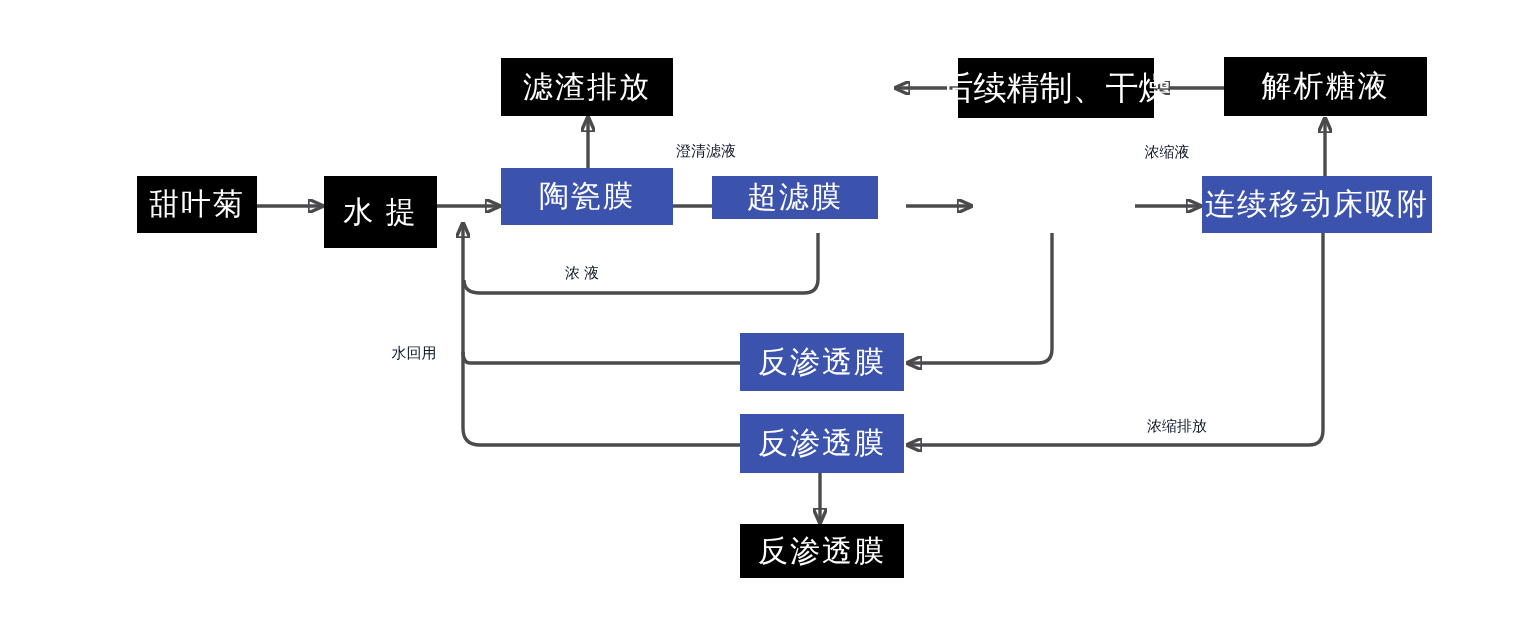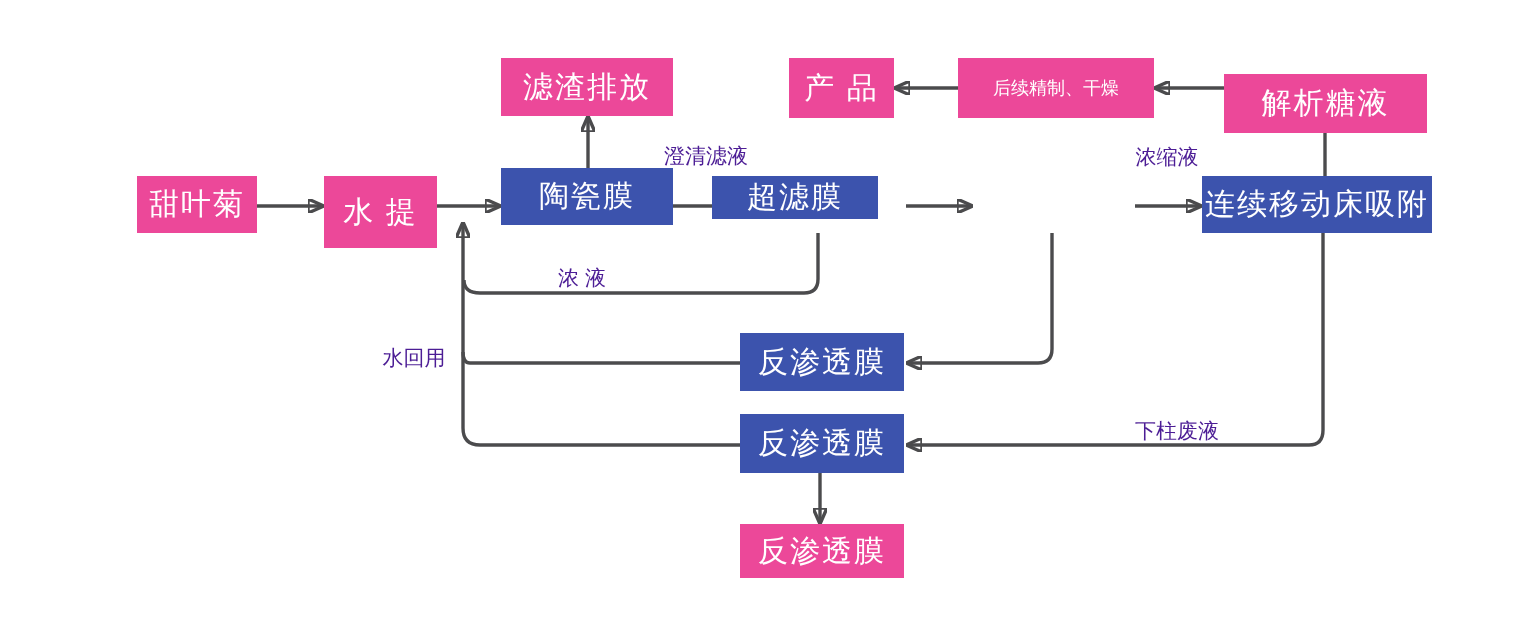--- a/index.html
+++ b/index.html
@@ -13,27 +13,27 @@
   .wires{position:absolute;left:0;top:0;width:1534px;height:618px;}
   .wires path{fill:none;stroke:#4B4B4D;stroke-width:3.4;stroke-linejoin:round;}
   .box{
     position:absolute;
     display:flex;align-items:center;justify-content:center;
     color:#ffffff;
     font-size:30px;letter-spacing:2px;
     white-space:nowrap;
     text-align:center;
   }
-  .light{background:#ec4899;}
+  .light{background:#000000;}
   .dark{background:#3C53AD;}
-  .small-text{font-size:18px;letter-spacing:0;}
+  .small-text{font-size:33px;letter-spacing:0;}
   .edge-label{
     position:absolute;
     transform:translateX(-50%);
-    font-size:21px;color:#4c1d95;
+    font-size:15px;color:#0f172a;
     white-space:nowrap;
   }
 </style>
 </head>
 <body>
 
 <div class="canvas">
 
   <svg class="wires" viewBox="0 0 1534 618" xmlns="http://www.w3.org/2000/svg">
     <defs>
@@ -60,27 +60,26 @@
     <path d="M1323,233 V430 Q1323,445 1309,445 H908" marker-end="url(#arrow)"></path>
   </svg>
 
   <div class="box light" style="left:137px;top:176px;width:120px;height:57px">甜叶菊</div>
   <div class="box light" style="left:324px;top:176px;width:113px;height:72px">水 提</div>
   <div class="box dark" style="left:501px;top:168px;width:172px;height:57px">陶瓷膜</div>
   <div class="box dark" style="left:712px;top:176px;width:166px;height:43px">超滤膜</div>
   <div class="box dark" style="left:1202px;top:176px;width:230px;height:57px">连续移动床吸附</div>
 
   <div class="box light" style="left:501px;top:58px;width:172px;height:58px">滤渣排放</div>
-  <div class="box light" style="left:789px;top:58px;width:105px;height:60px">产 品</div>
   <div class="box light small-text" style="left:958px;top:58px;width:196px;height:60px">后续精制、干燥</div>
-  <div class="box light" style="left:1224px;top:74px;width:203px;height:59px">解析糖液</div>
+  <div class="box light" style="left:1224px;top:57px;width:203px;height:59px">解析糖液</div>
 
   <div class="box dark" style="left:740px;top:333px;width:164px;height:58px">反渗透膜</div>
   <div class="box dark" style="left:740px;top:414px;width:164px;height:59px">反渗透膜</div>
   <div class="box light" style="left:740px;top:524px;width:164px;height:54px">反渗透膜</div>
 
   <div class="edge-label" style="left:706px;top:142px">澄清滤液</div>
   <div class="edge-label" style="left:1167px;top:143px">浓缩液</div>
   <div class="edge-label" style="left:582px;top:264px">浓 液</div>
   <div class="edge-label" style="left:414px;top:344px">水回用</div>
-  <div class="edge-label" style="left:1177px;top:417px">下柱废液</div>
+  <div class="edge-label" style="left:1177px;top:417px">浓缩排放</div>
 
 </div>
 
 </body></html>

